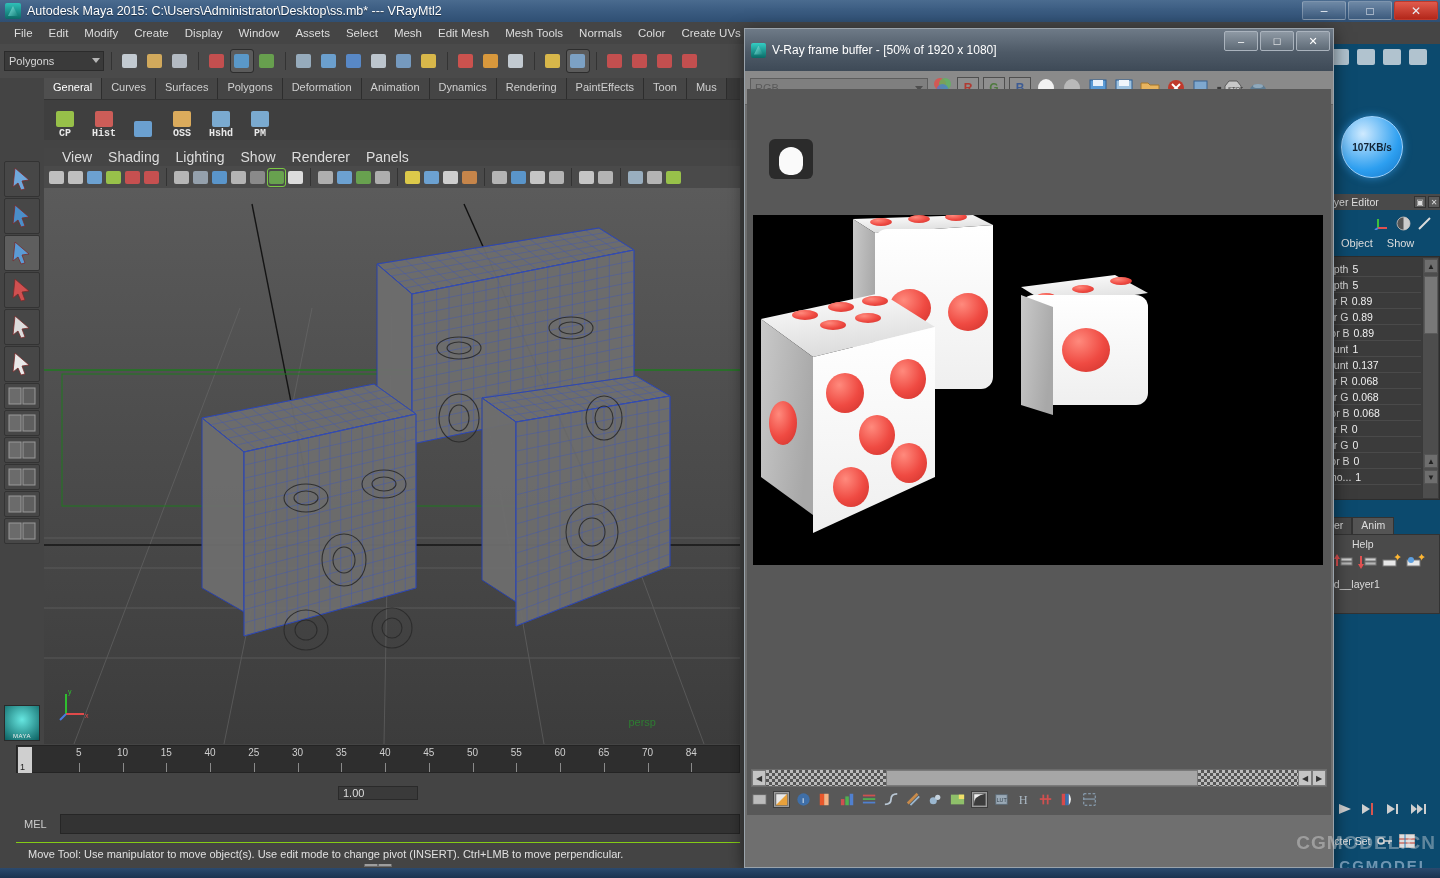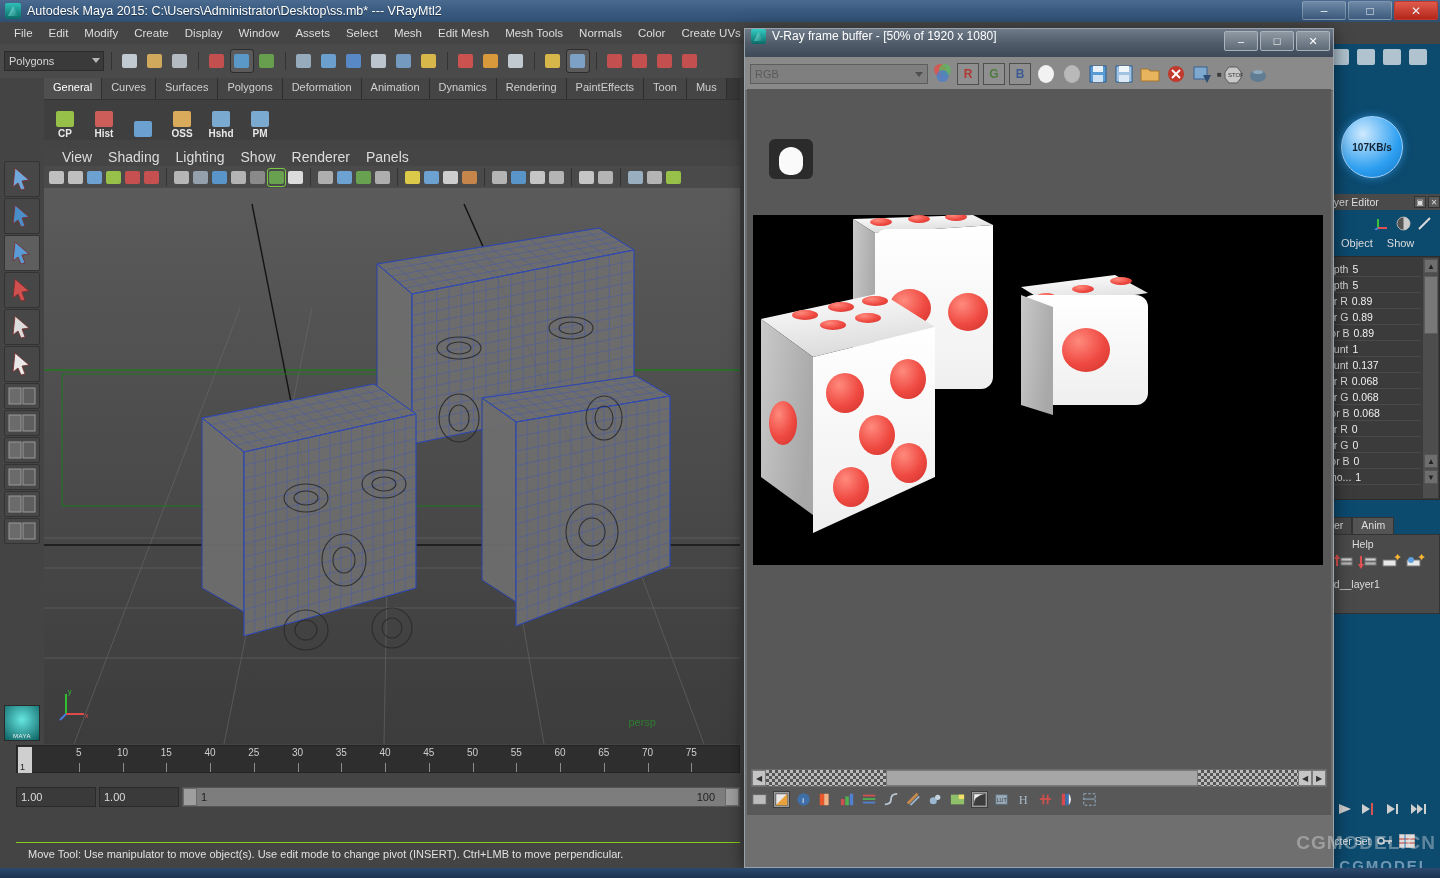--- a/index.html
+++ b/index.html
@@ -42,21 +42,21 @@
 
   .shelftabs{ position:absolute; left:44px; top:78px; width:696px; height:21px; background:#3a3a3a;
     display:flex; align-items:stretch; }
   .shelftab{ color:#cfcfcf; font-size:11px; padding:3px 9px 0 9px; border-right:1px solid #2d2d2d;
     background:#454545; white-space:nowrap; }
   .shelftab.active{ background:#4f4f4f; color:#fff; }
 
   .shelfbar{ position:absolute; left:44px; top:99px; width:696px; height:41px; background:#3f3f3f;
     border-top:1px solid #333; display:flex; align-items:center; padding-left:4px; gap:5px; }
   .shelfitem{ width:34px; height:38px; position:relative; display:flex; flex-direction:column;
-    align-items:center; justify-content:flex-end; }
+    align-items:center; justify-content:flex-end;font-family:Liberation Mono, monospace; }
   .shelfitem .lab{ font-size:10px; color:#e8e8e8; font-weight:bold; line-height:10px; }
 
   
   .toolbox{ position:absolute; left:0; top:160px; width:44px; height:600px; background:#444; }
   .tb{ width:36px; height:36px; margin:1px 4px; border:1px solid #333; border-radius:2px;
     background:#474747; position:relative; }
   .tb.sel{ background:#5e5e5e; }
   .maya-logo{ position:absolute; left:4px; top:545px; width:36px; height:36px;
     background:radial-gradient(circle at 50% 40%,#66e6e0,#0b5f60); border:1px solid #2a2a2a;
     display:flex; align-items:flex-end; justify-content:center; }
@@ -79,21 +79,21 @@
   
   .timeline{ position:absolute; left:16px; top:745px; width:724px; height:28px; background:#2e2e2e;
     border:1px solid #242424; }
   .tick{ position:absolute; bottom:0; width:1px; height:9px; background:#8a8a8a; }
   .ticklab{ position:absolute; top:1px; color:#cfcfcf; font-size:10px; transform:translateX(-50%); }
   .playhead{ position:absolute; left:1px; top:1px; width:14px; height:26px;
     background:#cfcfcf; }
   .playhead span{ position:absolute; left:2px; bottom:1px; font-size:9px; color:#222; }
 
   .rangebar{ position:absolute; left:16px; top:786px; width:724px; height:22px; display:flex;
-    align-items:center; gap:3px; }
+    align-items:center; gap:17px;flex-direction:column; }
   .numfield{ width:80px; height:20px; background:#3a3a3a; border:1px solid #2a2a2a; color:#ddd;
     font-size:11px; display:flex; align-items:center; padding:0 4px; }
   .rangeslider{ flex:1; height:20px; background:#7d7d7d; border:1px solid #555; position:relative; }
   .rangeslider .lo,.rangeslider .hi{ position:absolute; top:3px; font-size:11px; color:#1f1f1f; }
   .rangeslider .lo{ left:18px; } .rangeslider .hi{ right:24px; }
   .rs-handle{ position:absolute; top:0; width:14px; height:18px; background:#9e9e9e;
     border:1px solid #6a6a6a; }
 
   .melbar{ position:absolute; left:16px; top:812px; width:724px; height:24px; display:flex;
     align-items:center; gap:6px; }
@@ -147,22 +147,22 @@
 
   .playback{ position:absolute; left:0; top:752px; width:115px; height:26px; display:flex;
     align-items:center; justify-content:center; gap:9px; }
   .charset{ position:absolute; left:0; top:786px; width:115px; height:22px; display:flex;
     align-items:center; color:#ddd; font-size:10.5px; gap:6px; }
 
   
   .vfb{ position:absolute; left:744px; top:28px; width:590px; height:840px;
     background:#6f6f6f; border:1px solid #9aa3ab;
     box-shadow:0 4px 16px rgba(0,0,0,.55); }
-  .vfb-title{ height:28px; background:linear-gradient(180deg,#6e7a87 0%,#4e5a67 55%,#3e4a57 100%);
-    display:flex; align-items:flex-start; color:#fff; font-size:12px; position:relative; }
+  .vfb-title{ height:42px; background:linear-gradient(180deg,#6e7a87 0%,#4e5a67 55%,#3e4a57 100%);
+    display:flex; align-items:center; color:#fff; font-size:12px; position:relative; }
   .vfb-ico{ width:15px; height:15px; margin:0 6px 0 6px;
     background:linear-gradient(180deg,#34cdc4,#0b6a66); border-radius:2px; position:relative; }
   .vfb-ico:after{content:"";position:absolute;left:3px;top:3px;width:9px;height:9px;
     background:linear-gradient(135deg,#7fe8e0,#12807a);clip-path:polygon(50% 0,100% 100%,0 100%);}
   .vfb-wb{ position:absolute; top:2px; display:flex; gap:2px; right:3px; }
   .vfb-wb div{ width:34px; height:20px; background:linear-gradient(180deg,#8e99a4,#5e6a76);
     border:1px solid #aab3bd; color:#fff; font-size:11px; display:flex; align-items:center;
     justify-content:center; border-radius:2px; }
   .vfb-toolbar{ height:34px; background:#8a8a8a; border-bottom:1px solid #5f5f5f;
     display:flex; align-items:center; gap:4px; padding:0 5px; }
@@ -783,34 +783,38 @@
         <div class="ticklab" style="left: 455.5px;">50</div>
         <div class="tick" style="left: 499.25px;"></div>
         <div class="ticklab" style="left: 499.25px;">55</div>
         <div class="tick" style="left: 543px;"></div>
         <div class="ticklab" style="left: 543px;">60</div>
         <div class="tick" style="left: 586.75px;"></div>
         <div class="ticklab" style="left: 586.75px; text-align: center;">65</div>
         <div class="tick" style="left: 630.5px;"></div>
         <div class="ticklab" style="left: 630.5px;">70</div>
         <div class="tick" style="left: 674.25px;"></div>
-        <div class="ticklab" style="left: 674.25px;">75</div>
+        <div class="ticklab" style="left: 674.25px;">84</div>
       </div>
 
     <div class="rangebar">
       <div class="numfield">1.00</div>
       <div class="numfield">1.00</div>
       <div class="rangeslider">
         <div class="rs-handle" style="left:0"></div>
         <div class="lo">1</div>
         <div class="hi">100</div>
         <div class="rs-handle" style="right:0"></div>
       </div>
     </div>
 
+    <div class="melbar">
+      <div class="lbl">MEL</div>
+      <div class="melfield"></div>
+    </div>
 
     <div class="helpline">
       <span>Move Tool: Use manipulator to move object(s). Use edit mode to change pivot (INSERT).  Ctrl+LMB to move perpendicular.</span>
     </div>
 
     <div class="rightpanel">
       <div class="rp-toolrow" id="rptools">
           <div><svg width="22" height="22">
               <rect x="2" y="3" width="18" height="16" rx="2" fill="#cfd8e0" opacity="0.85"></rect>
             </svg></div>

